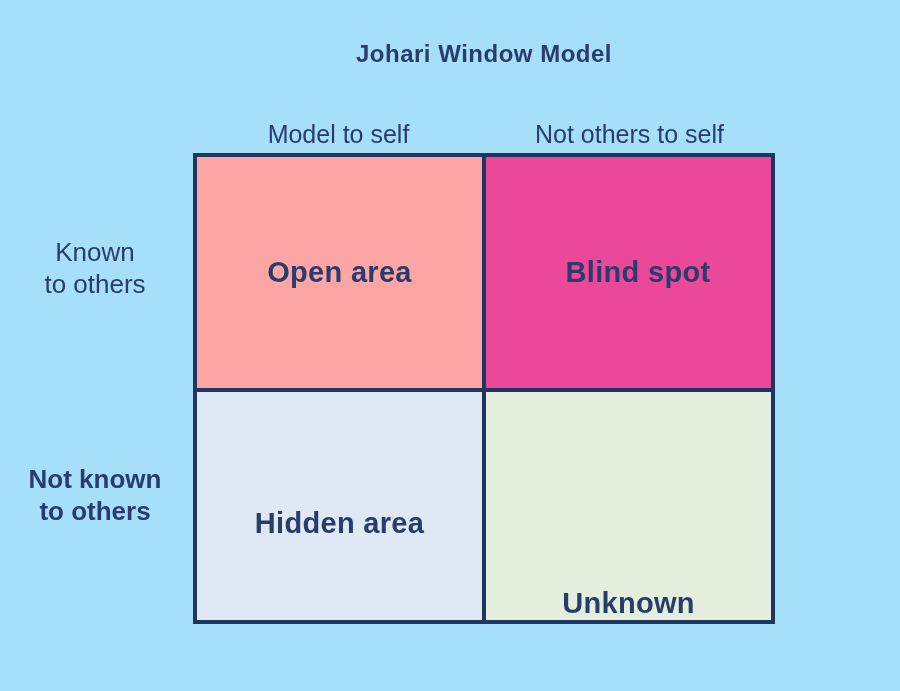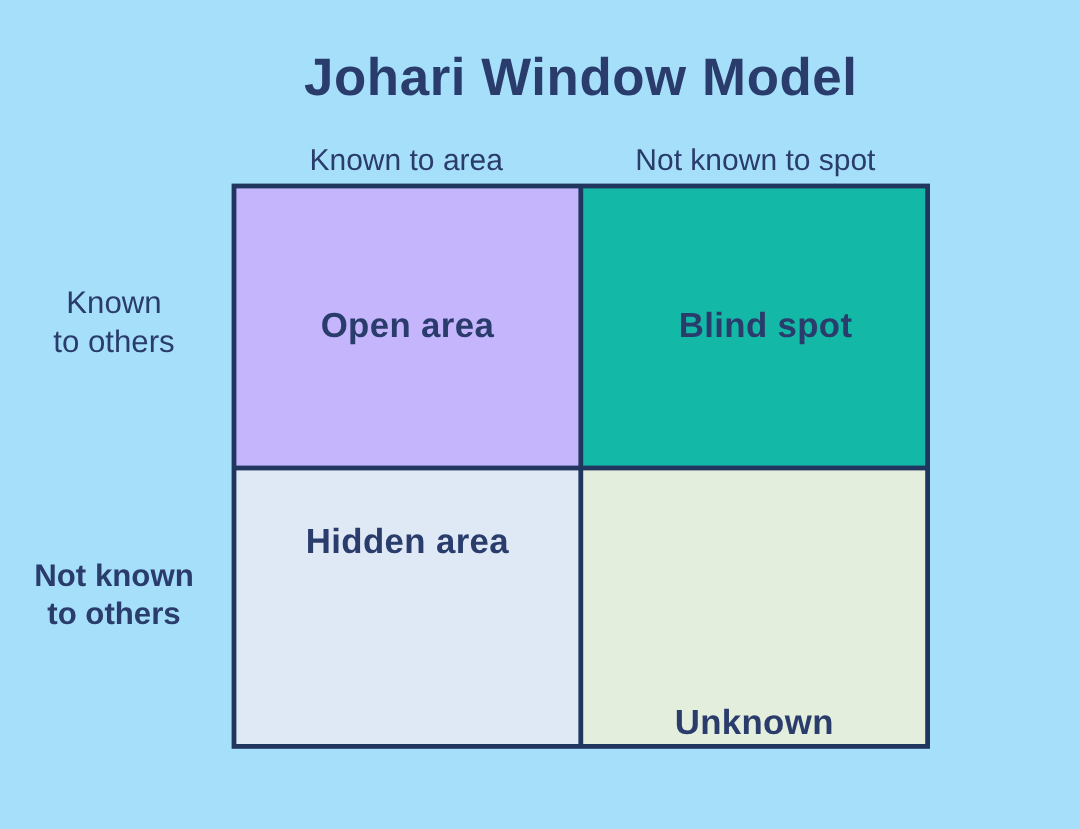--- a/index.html
+++ b/index.html
@@ -16,21 +16,21 @@
     background: #A6DFFA;
     overflow: hidden;
   }
   .title {
     position: absolute;
     left: 193px;
     top: 40px;
     width: 582px;
     margin: 0;
     text-align: center;
-    font-size: 44px;
+    font-size: 24px;
     font-weight: bold;
     letter-spacing: 0.5px;
     color: #2A3C6B;
   }
   .col-header {
     position: absolute;
     top: 118px;
     height: 32px;
     line-height: 32px;
     text-align: center;
@@ -65,54 +65,54 @@
     gap: 4px;
     padding: 4px;
   }
   .cell {
     display: flex;
     align-items: center;
     justify-content: center;
   }
   .cell.bottom {
     align-items: flex-start;
-    padding-top: 44px;
+    padding-top: 115px;
     box-sizing: border-box;
   }
   .cell-label {
     font-size: 29px;
     font-weight: bold;
     letter-spacing: 0.3px;
     color: #2A3C6B;
   }
 </style>
 </head>
 <body>
 
 <div class="canvas">
 
   <h1 class="title">Johari Window Model</h1>
 
-  <div class="col-header c1">Known to area</div>
+  <div class="col-header c1">Model to self</div>
 
-  <div class="col-header c2">Not known to spot</div>
+  <div class="col-header c2">Not others to self</div>
 
   <div class="row-label r1">Known
 to others</div>
 
   <div class="row-label r2">Not known
 to others</div>
 
   <div class="grid">
 
-    <div class="cell" style="background-color: #c4b5fd;">
+    <div class="cell" style="background-color: #fca5a5;">
       <span class="cell-label">Open area</span>
     </div>
 
-    <div class="cell" style="background-color: #14b8a6; padding-left: 19px;">
+    <div class="cell" style="background-color: #ec4899; padding-left: 19px;">
       <span class="cell-label">Blind spot</span>
     </div>
 
     <div class="cell bottom" style="background-color: rgb(222, 233, 245);">
       <span class="cell-label">Hidden area</span>
     </div>
 
     <div class="cell bottom" style="background-color: rgb(228, 238, 220); align-items: flex-end;">
       <span class="cell-label">Unknown</span>
     </div>

